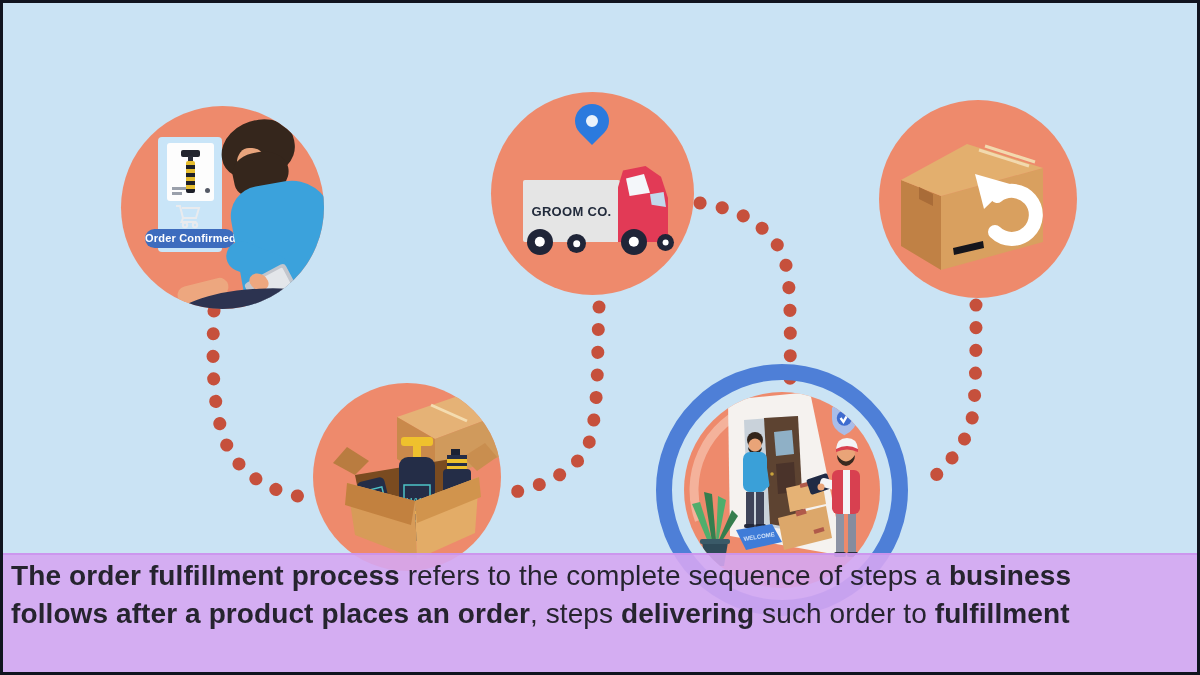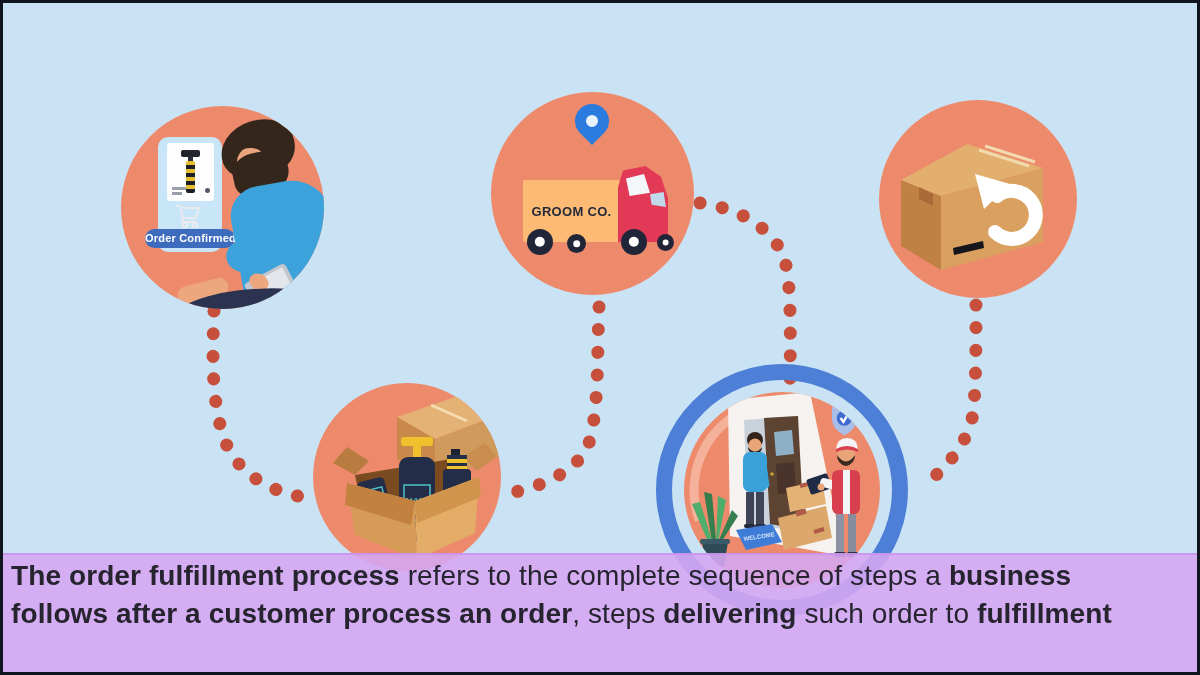--- a/index.html
+++ b/index.html
@@ -12,21 +12,21 @@
   
   .dots-layer{position:absolute;left:0;top:0;width:1194px;height:669px;}
   .dots-layer path{fill:none;stroke:#c6503c;stroke-width:13;stroke-linecap:round;stroke-dasharray:0.1 22.5;}
   
   .circle{position:absolute;border-radius:50%;background:#ee8a6c;overflow:hidden;}
   .c1{left:118px;top:103px;width:203px;height:203px;}
   .c2{left:488px;top:89px;width:203px;height:203px;}
   .c3{left:876px;top:97px;width:198px;height:198px;}
   .c4{left:310px;top:380px;width:188px;height:188px;}
   
-  .phone-panel{position:absolute;left:37px;top:31px;width:64px;height:115px;background:#c9e5f8;border-radius:10px;}
+  .phone-panel{position:absolute;left:37px;top:31px;width:64px;height:115px;background:#c9e5f8;border-radius:4px;}
   .screen-card{position:absolute;left:9px;top:6px;width:47px;height:58px;background:#fdfdfd;border-radius:3px;}
   .razor-head{position:absolute;left:14px;top:7px;width:19px;height:7px;background:#23252e;border-radius:2px;}
   .razor-neck{position:absolute;left:21px;top:13px;width:5px;height:6px;background:#2a2d38;}
   .razor-handle{position:absolute;left:19px;top:18px;width:9px;height:32px;border-radius:2px;
     background:repeating-linear-gradient(180deg,#e6bd2e 0 4px,#1d1f28 4px 8px);}
   .tline{position:absolute;height:3px;background:#9aa0ab;}
   .t1{left:5px;top:44px;width:14px;}
   .t2{left:5px;top:49px;width:10px;}
   .dot-r{position:absolute;left:38px;top:45px;width:5px;height:5px;border-radius:50%;background:#555a66;}
   .cart-icon{position:absolute;left:16px;top:66px;}
@@ -38,21 +38,21 @@
   .man-body{position:absolute;left:116px;top:76px;width:100px;height:135px;background:#3ba2dc;border-radius:30px 40px 8px 8px;transform:rotate(-10deg);}
   .man-arm{position:absolute;left:104px;top:142px;width:66px;height:30px;background:#3ba2dc;border-radius:15px;transform:rotate(22deg);}
   .held-phone{position:absolute;left:136px;top:156px;width:26px;height:46px;background:#c3c6cd;border-radius:4px;transform:rotate(62deg);}
   .held-phone-screen{position:absolute;left:3px;top:4px;width:20px;height:34px;background:#e3e6ea;border-radius:2px;}
   .hand{position:absolute;left:128px;top:168px;width:20px;height:16px;background:#eda77f;border-radius:50%;transform:rotate(30deg);}
   .forearm-left{position:absolute;left:56px;top:176px;width:52px;height:18px;background:#eda77f;border-radius:9px;transform:rotate(-14deg);}
   .lap{position:absolute;left:44px;top:182px;width:190px;height:70px;background:#2c3350;border-radius:40% 60% 20px 20px;transform:rotate(-7deg);}
   
   .pin{position:absolute;left:84px;top:12px;width:34px;height:34px;background:#2b7ade;border-radius:50% 50% 50% 0;transform:rotate(-45deg);}
   .pin-hole{position:absolute;left:11px;top:11px;width:12px;height:12px;border-radius:50%;background:#e9f2fb;}
-  .truck-box{position:absolute;left:32px;top:88px;width:97px;height:62px;background:#fdba74;border-radius:2px;
+  .truck-box{position:absolute;left:32px;top:88px;width:97px;height:62px;background:#e5e5e5;border-radius:2px;
     display:flex;align-items:center;justify-content:center;}
   .truck-box span{font-size:13px;font-weight:bold;color:#222b3c;letter-spacing:.3px;white-space:nowrap;}
   .truck-cab{position:absolute;left:127px;top:74px;width:50px;height:76px;background:#e23a56;
     clip-path:polygon(0 100%,0 28%,10% 6%,55% 0,86% 14%,100% 42%,100% 100%);}
   .windshield{position:absolute;left:8px;top:8px;width:24px;height:22px;background:#f4f7fa;
     clip-path:polygon(0 20%,75% 0,100% 85%,15% 100%);}
   .side-window{position:absolute;left:32px;top:26px;width:16px;height:15px;background:#c2d9ec;
     clip-path:polygon(0 15%,85% 0,100% 100%,10% 85%);}
   .wheel{position:absolute;background:#202538;border-radius:50%;}
   .hub{position:absolute;left:50%;top:50%;transform:translate(-50%,-50%);width:40%;height:40%;background:#fff;border-radius:50%;}
@@ -266,17 +266,17 @@
           <circle cx="13" cy="19" r="8" fill="#3f6cd0"></circle>
           <polyline points="9,19 12,23 18,13" fill="none" stroke="#ffffff" stroke-width="2.5"></polyline>
         </g>
       </svg>
     </div>
   </div>
 
   <div class="banner">
     <div class="lines">
         <div class="cap-line"><span class="b">The order fulfillment process</span><span> refers to the complete sequence of steps a </span><span class="b">business</span></div>
-        <div class="cap-line"><span class="b">follows after a customer process an order</span><span>, steps </span><span class="b">delivering</span><span> such order to </span><span class="b">fulfillment</span></div>
+        <div class="cap-line"><span class="b">follows after a product places an order</span><span>, steps </span><span class="b">delivering</span><span> such order to </span><span class="b">fulfillment</span></div>
       </div>
   </div>
 
 </div>
 
 </body></html>

